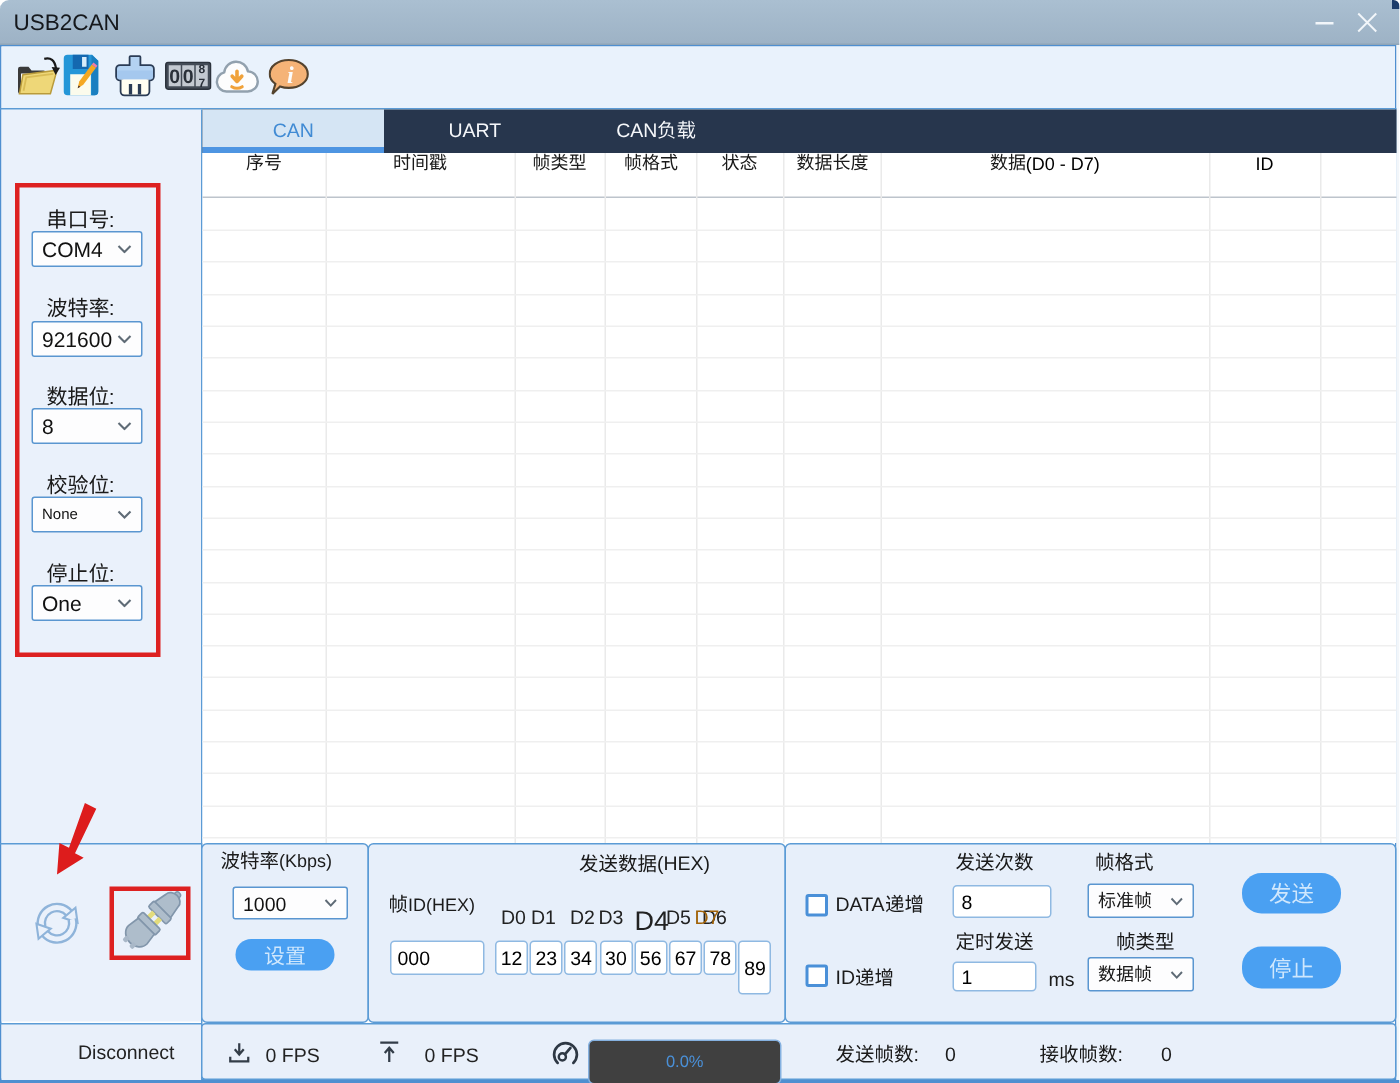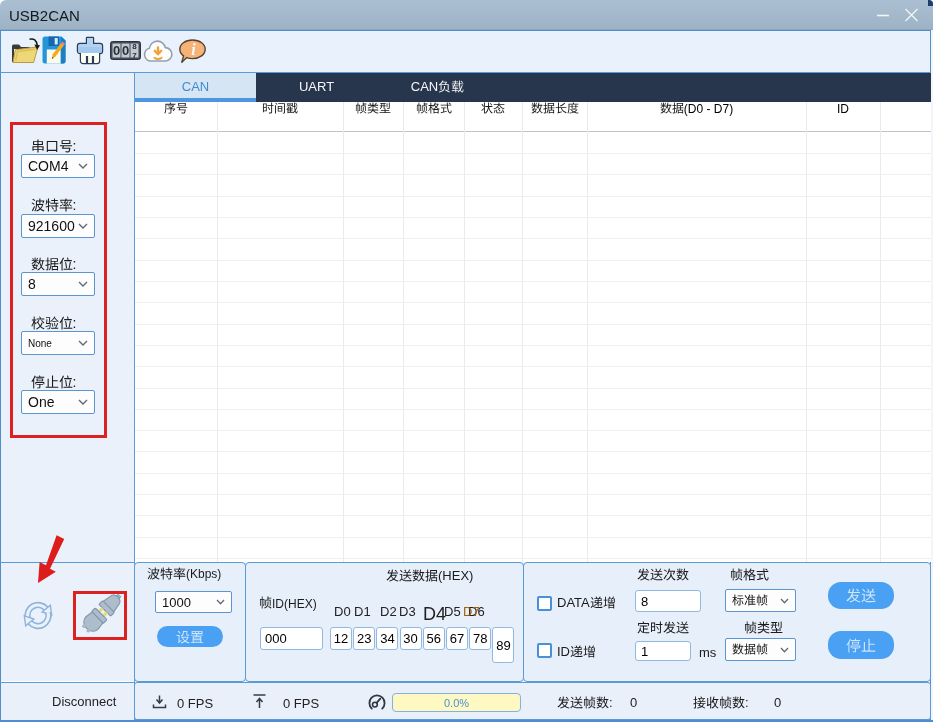--- a/index.html
+++ b/index.html
@@ -469,21 +469,21 @@
 <svg class="ab" style="left:252px;top:694px" width="15" height="15" viewBox="0 0 15 15">
 <path d="M1.5 1 H13.5" fill="none" stroke="#333d48" stroke-width="1.5"></path>
 <path d="M7.5 14 V5 M4.5 8 L7.5 4.5 L10.5 8" fill="none" stroke="#333d48" stroke-width="1.5"></path>
 </svg>
 <div class="lbl" style="left:283px;top:696px;font-size:13px;color:#222">0 FPS</div>
 <svg class="ab" style="left:367px;top:693px" width="20" height="19" viewBox="0 0 20 19">
 <path d="M4.8 15.6 A 7.6 7.6 0 1 1 15.2 15.6" fill="none" stroke="#2e3844" stroke-width="1.8" stroke-linecap="round"></path>
 <circle cx="7.9" cy="11.6" r="2.4" fill="none" stroke="#2e3844" stroke-width="1.6"></circle>
 <path d="M9.6 9.9 L13.3 5.6" stroke="#2e3844" stroke-width="1.8" stroke-linecap="round"></path>
 </svg>
-<div class="ab" style="left:392px;top:693px;width:129px;height:19px;background:#fef9c3;border:1px solid #85b1e0;border-radius:4px;display:flex;align-items:center;justify-content:center;font-size:11px;color:#4a90d8">0.0%</div>
+<div class="ab" style="left:392px;top:693px;width:129px;height:30px;background:#404040;border:1px solid #85b1e0;border-radius:4px;display:flex;align-items:center;justify-content:center;font-size:11px;color:#4a90d8">0.0%</div>
 <div class="lbl" style="left:557px;top:695px;font-size:13px"><svg class="cj" width="52" height="13" viewBox="0 -880 4000 1000">
       <g transform="scale(1,-1)" fill="#1b1b1b">
         <use href="#u53d1" x="0"></use>
         <use href="#u9001" x="1000"></use>
         <use href="#u5e27" x="2000"></use>
         <use href="#u6570" x="3000"></use>
       </g>
     </svg>:</div>
 <div class="lbl" style="left:630px;top:695px;font-size:13px">0</div>
 <div class="lbl" style="left:693px;top:695px;font-size:13px"><svg class="cj" width="52" height="13" viewBox="0 -880 4000 1000">

